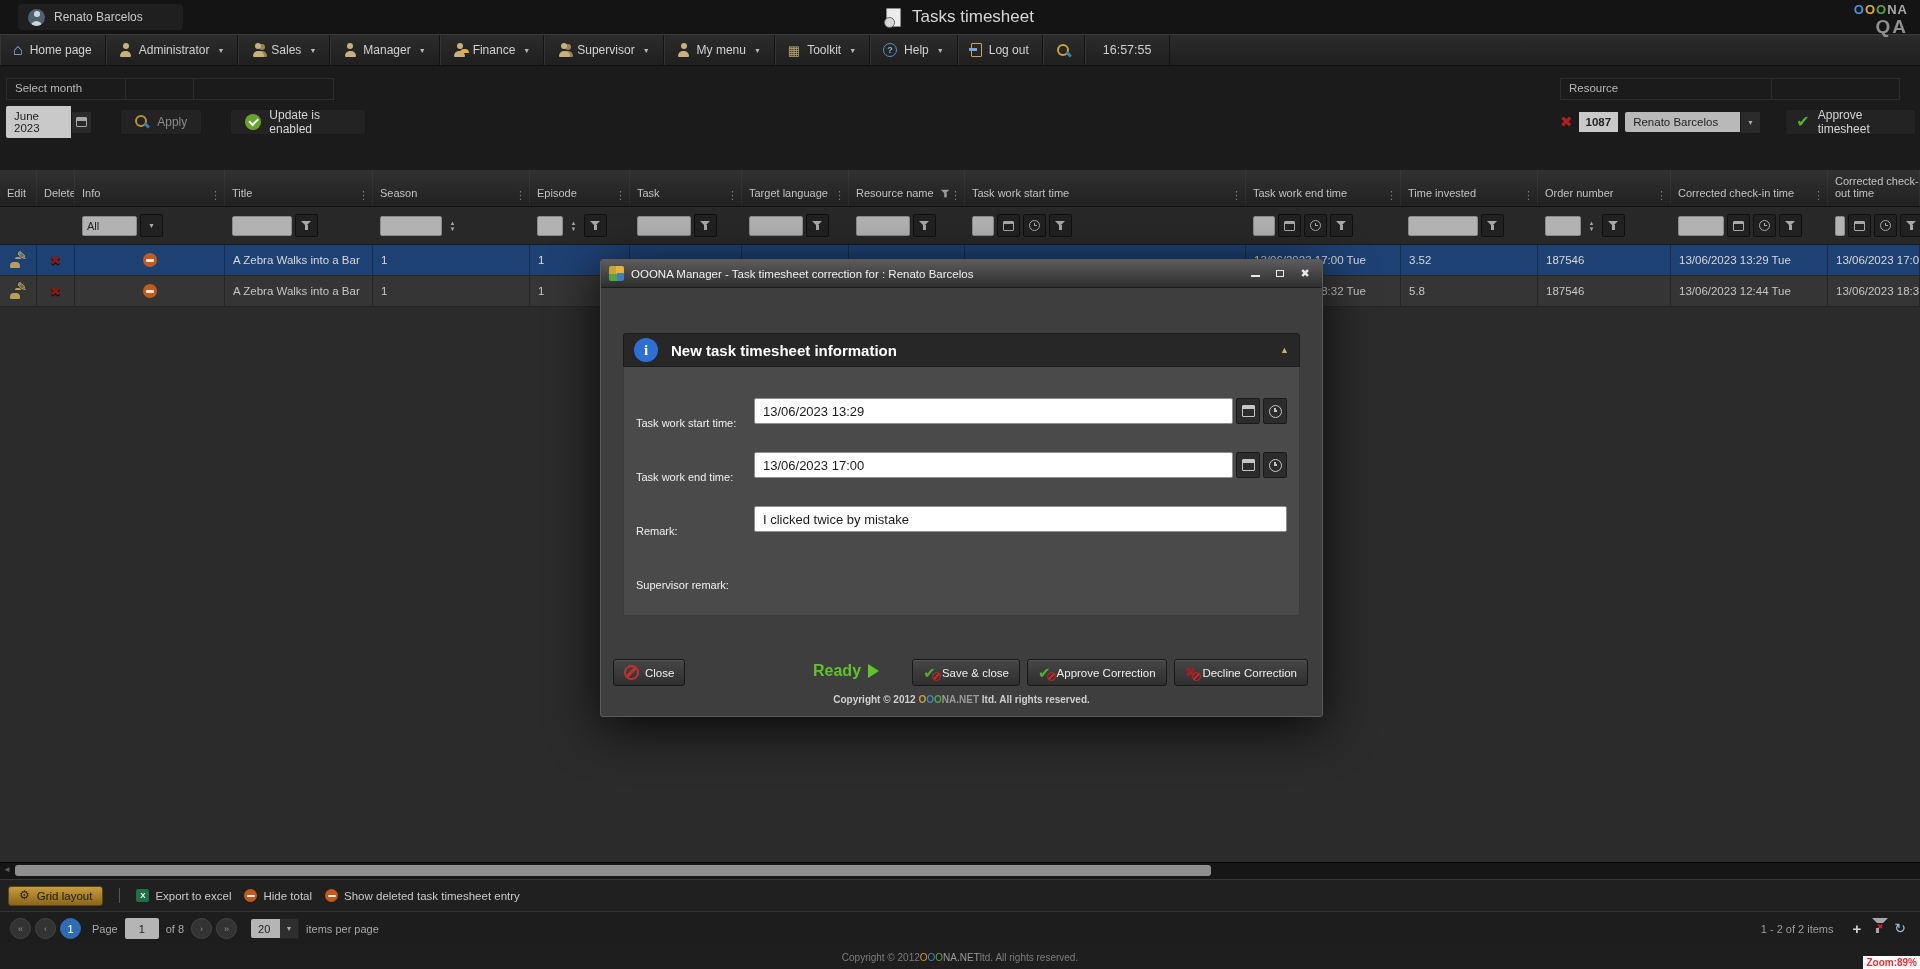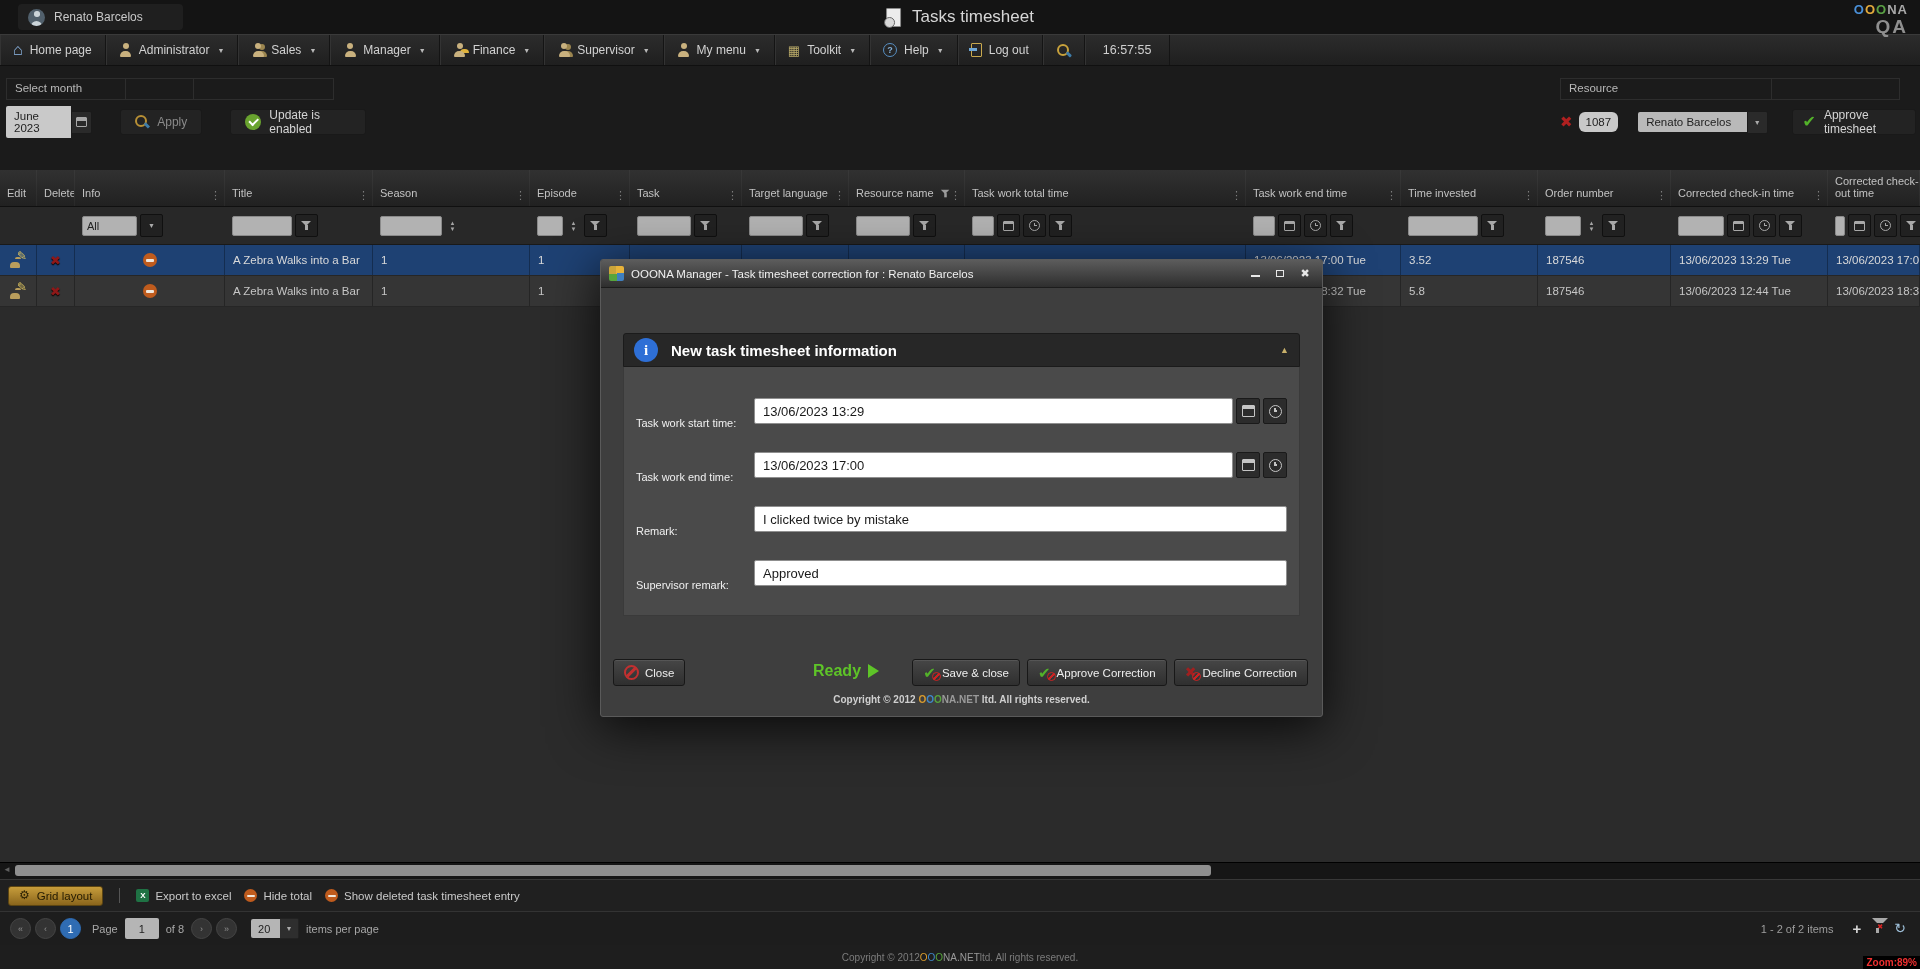--- a/index.html
+++ b/index.html
@@ -66,21 +66,21 @@
             border-radius:3px;padding:3px 14px;font-size:12px;color:#d5d5d5;height:26px;box-sizing:border-box;}
   .apply{margin-left:28px;color:#8a8a8a;}
   .ico-search-gold{width:14px;height:14px;position:relative;}
   .ico-search-gold::before{content:'';position:absolute;left:0;top:0;width:8px;height:8px;border:2px solid #b89035;border-radius:50%;}
   .ico-search-gold::after{content:'';position:absolute;left:9px;top:9px;width:6px;height:2.5px;background:#3e7ca8;transform:rotate(45deg);}
   .update{margin-left:28px;}
   .ico-greencircle{width:16px;height:16px;border-radius:50%;background:#69a32f;position:relative;flex:none;}
   .ico-greencircle::after{content:'';position:absolute;left:4px;top:4px;width:7px;height:3.5px;
                           border-left:2px solid #fff;border-bottom:2px solid #fff;transform:rotate(-45deg);}
   .ico-xred-big{color:#b02020;font-size:15px;font-weight:bold;margin-right:6px;}
-  .res-id{background:#c9c9c9;color:#222;font-size:11.5px;padding:4px 7px;border-radius:6px;margin-right:20px;}
+  .res-id{background:#c9c9c9;color:#222;font-size:11.5px;padding:4px 7px;border-radius:0;margin-right:7px;font-weight:bold;}
   .res-select{background:#b9b9b9;color:#222;font-size:11.5px;padding:4px 8px;border-radius:2px 0 0 2px;width:110px;}
   .approve-ts{margin-left:24px;padding:3px 10px;}
   .ico-bigcheck{color:#53b22a;font-size:16px;font-weight:bold;line-height:14px;}
   .caret-dd{font-size:7px;color:#aaa;}
   
   #grid{height:692px;display:flex;flex-direction:column;background:#2c2c2c;}
   .trow{display:flex;width:1920px;flex:none;}
   .thead{height:36px;background:linear-gradient(#313131,#212121);border-bottom:1px solid #101010;}
   .th{position:relative;display:flex;align-items:flex-end;gap:6px;padding:0 0 7px 7px;box-sizing:border-box;
       border-right:1px solid rgba(255,255,255,0.04);overflow:hidden;flex:none;}
@@ -146,21 +146,21 @@
            display:flex;align-items:center;padding-left:7px;margin-left:10px;}
   .pg-size-btn{width:18px;height:19px;background:#2e2e2e;border:1px solid #222;border-left:none;border-radius:0 2px 2px 0;
                color:#aaa;font-size:7px;display:flex;align-items:center;justify-content:center;}
   .pg-right{margin-left:auto;display:flex;align-items:center;gap:11px;padding-right:4px;text-align:center;}
   .pg-range{font-size:11px;color:#9d9d9d;margin-right:8px;}
   .ico-plus{color:#d5d5d5;font-size:15px;font-weight:bold;line-height:13px;}
   .ico-funnel-clear{position:relative;}
   .ico-funnel-clear::before{content:'✖';position:absolute;right:-5px;top:-5px;color:#d22;font-size:7px;}
   .ico-refresh{color:#9fc0da;font-size:14px;line-height:13px;}
   .footer-copy{height:25px;display:flex;align-items:center;justify-content:center;font-size:10px;color:#7c7c7c;}
-  .zoom-badge{position:absolute;right:0;bottom:0;background:#000000;color:#f03030;font-size:10px;
+  .zoom-badge{position:absolute;right:0;bottom:0;background:#ffffff;color:#f03030;font-size:10px;
               font-weight:bold;padding:1px 3px;}
   .brand span{font-size:inherit;}
   
   .modal{position:absolute;left:600px;top:259px;width:723px;height:458px;background:#3e3e3e;
          border:1px solid #5a5a5a;border-radius:3px;box-shadow:0 10px 50px rgba(0,0,0,.8);z-index:10;box-sizing:border-box;}
   .m-titlebar{height:27px;background:linear-gradient(#5c5c5c,#2e2e2e);border-bottom:1px solid #1c1c1c;
               display:flex;align-items:center;gap:7px;padding:0 8px;border-radius:2px 2px 0 0;}
   .ico-ooona{width:15px;height:15px;border-radius:2px;flex:none;
              background:conic-gradient(#e8b33a 0 25%,#3f7fbf 0 50%,#57a53c 0 75%,#caa43a 0 100%);}
   .m-title{font-size:11.5px;color:#f0f0f0;flex:1;}
@@ -357,21 +357,21 @@
         <div class="th" style="width: 107px;">
           <span class="th-label">Target language</span>
           <span class="th-menu">⋮</span>
         </div>
         <div class="th" style="width: 116px;">
           <span class="th-label">Resource name</span>
           <span class="ico-funnel hdr"></span>
           <span class="th-menu">⋮</span>
         </div>
         <div class="th" style="width: 281px;">
-          <span class="th-label">Task work total time</span>
+          <span class="th-label">Task work start time</span>
           <span class="th-menu">⋮</span>
         </div>
         <div class="th" style="width: 155px;">
           <span class="th-label">Task work end time</span>
           <span class="th-menu">⋮</span>
         </div>
         <div class="th" style="width: 137px;">
           <span class="th-label">Time invested</span>
           <span class="th-menu">⋮</span>
         </div>
@@ -637,21 +637,20 @@
           <span class="dt-btn">
               <span class="ico-clock"></span>
             </span>
         </div>
         <div class="m-field">
           <label>Remark:</label>
           <input value="I clicked twice by mistake" style="">
         </div>
         <div class="m-field">
           <label>Supervisor remark:</label>
-          <input value="Approved" style="">
         </div>
       </div>
     </div>
     <div class="m-footer">
       <div class="m-btn m-btn-close">
         <span class="ico-no"></span>
         <span>Close</span>
       </div>
       <div class="m-ready">
         <span>Ready</span>

